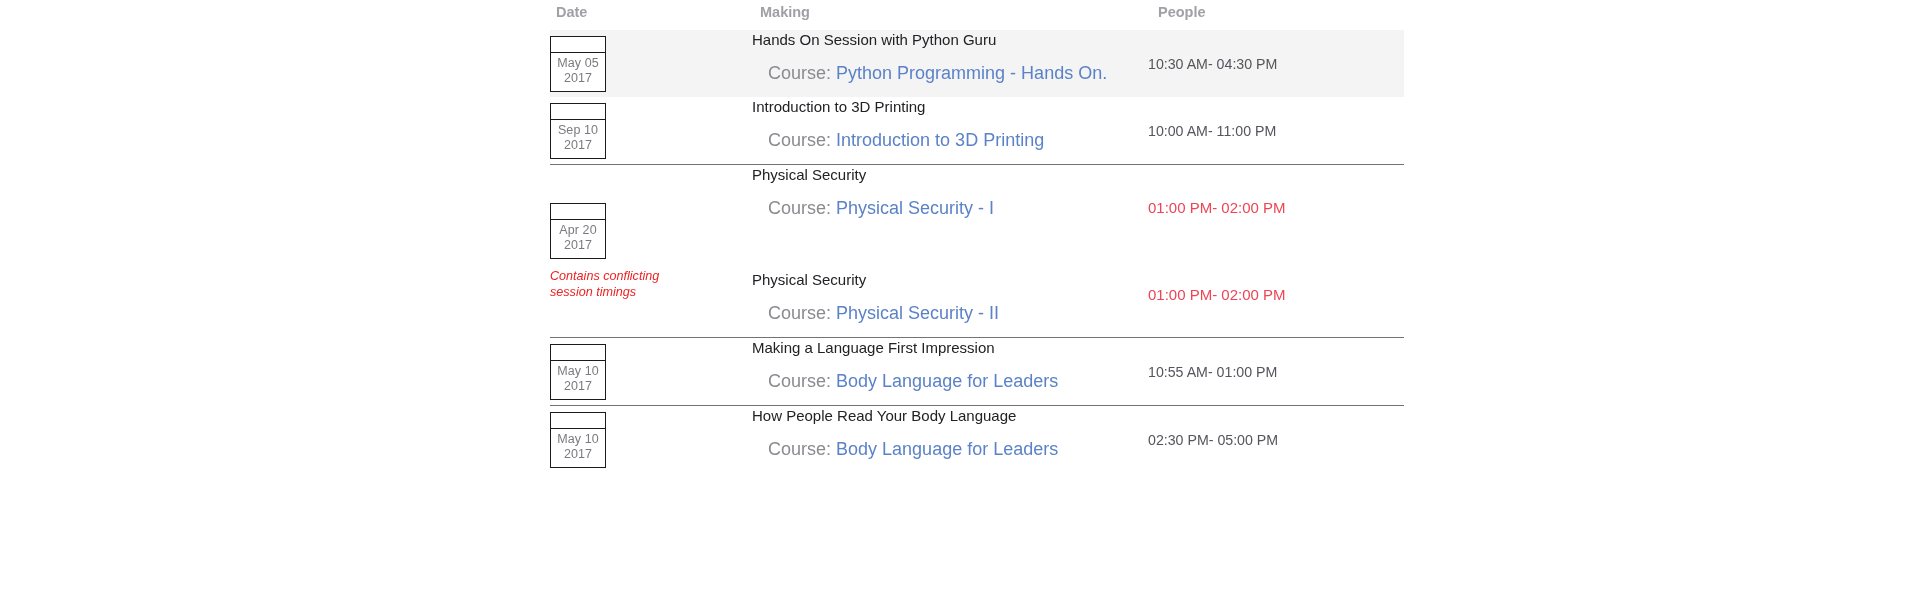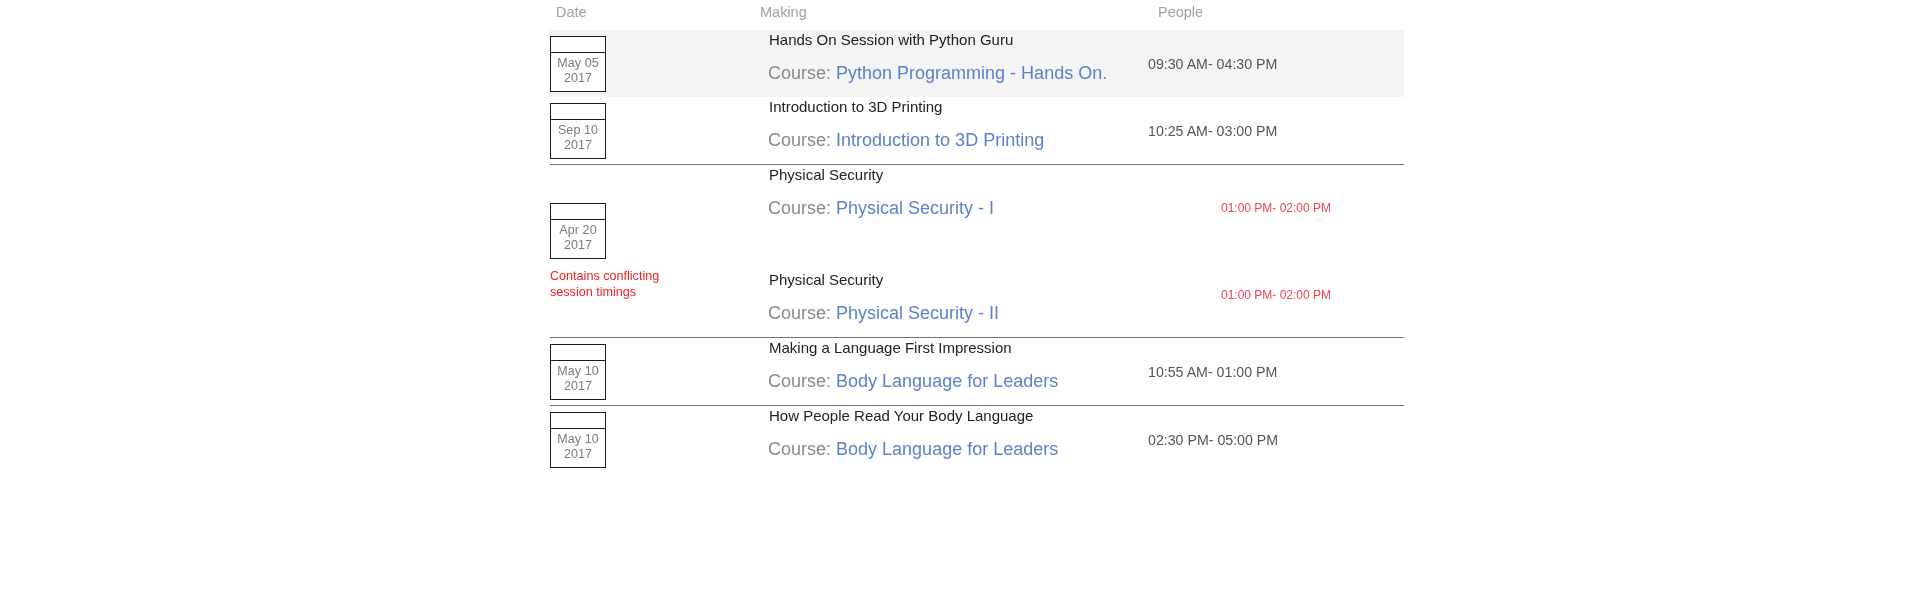--- a/index.html
+++ b/index.html
@@ -28,21 +28,21 @@
     left: 550px;
     top: 0px;
     width: 830px;
     border-collapse: collapse;
     table-layout: fixed;
   }
 
   
   .schedule-head th {
     text-align: left;
-    font-weight: normal;
+    font-weight: bold;
     font-size: 14.5px;
     color: #a0a0a6;
     padding: 4px 0 10px 0;
     vertical-align: top;
     border: none;
     background: #ffffff;
     margin-top: 7px;
   }
   th.col-date   { width: 196px; padding-left: 6px; }
   th.col-session{ width: 388px; padding-left: 8px;}
@@ -95,30 +95,31 @@
     color: #7a7a80;
     letter-spacing: 0.1px;
   }
 
   .conflict-note {
     margin-top: 9px;
     font-size: 12.6px;
     line-height: 16px;
     color: #ee2222;
     max-width: 120px;
+    font-style: italic;
   }
 
   
   .session-block + .session-block { margin-top: 54px; }
 
   .session-title {
     font-size: 15px;
     line-height: 19px;
     color: #222226;
-    margin: 0 0 16px 17px;
+    margin: 0 0 16px 0;
   }
   .session-course {
     font-size: 18px;
     line-height: 16px;
     color: #8a8a90;
     margin: 16px;
   }
   .session-course .course-link {
     color: #5b82c8;
     text-decoration: none;
@@ -127,22 +128,21 @@
   
   .timing-block + .timing-block { margin-top: 69px; }
   .timing-text {
     font-size: 14.2px;
     line-height: 18px;
     color: #55555c;
     white-space: nowrap;
   }
   .timing-text.conflict {
     color: #ee4455;
-    font-size: 12px;
-    text-align: center;
+    font-size: 15px;
   }
 </style>
 </head>
 <body>
 
 <div class="page">
 
   <table class="schedule-table">
     <thead>
       <tr class="schedule-head">
@@ -163,21 +163,21 @@
             </div>
           </td>
           <td class="cell-session">
             <div class="session-block">
               <div class="session-title">Hands On Session with Python Guru</div>
               <div class="session-course"><span>Course:</span> <a class="course-link" href="#">Python Programming - Hands On.</a></div>
             </div>
           </td>
           <td class="cell-timing">
             <div class="timing-block">
-              <div class="timing-text">09:30 AM- 04:30 PM</div>
+              <div class="timing-text">10:30 AM- 04:30 PM</div>
             </div>
           </td>
         </tr>
         <tr class="srow">
           <td class="cell-date">
             <div class="date-badge">
               <div class="badge-top"></div>
               <div class="badge-body">
                 <span class="badge-day">Sep 10</span>
                 <span class="badge-year">2017</span>
@@ -185,21 +185,21 @@
             </div>
           </td>
           <td class="cell-session">
             <div class="session-block">
               <div class="session-title">Introduction to 3D Printing</div>
               <div class="session-course"><span>Course:</span> <a class="course-link" href="#">Introduction to 3D Printing</a></div>
             </div>
           </td>
           <td class="cell-timing">
             <div class="timing-block">
-              <div class="timing-text">10:25 AM- 03:00 PM</div>
+              <div class="timing-text">10:00 AM- 11:00 PM</div>
             </div>
           </td>
         </tr>
         <tr class="srow sep">
           <td class="cell-date">
             <div class="date-badge">
               <div class="badge-top"></div>
               <div class="badge-body">
                 <span class="badge-day">Apr 20</span>
                 <span class="badge-year">2017</span>

